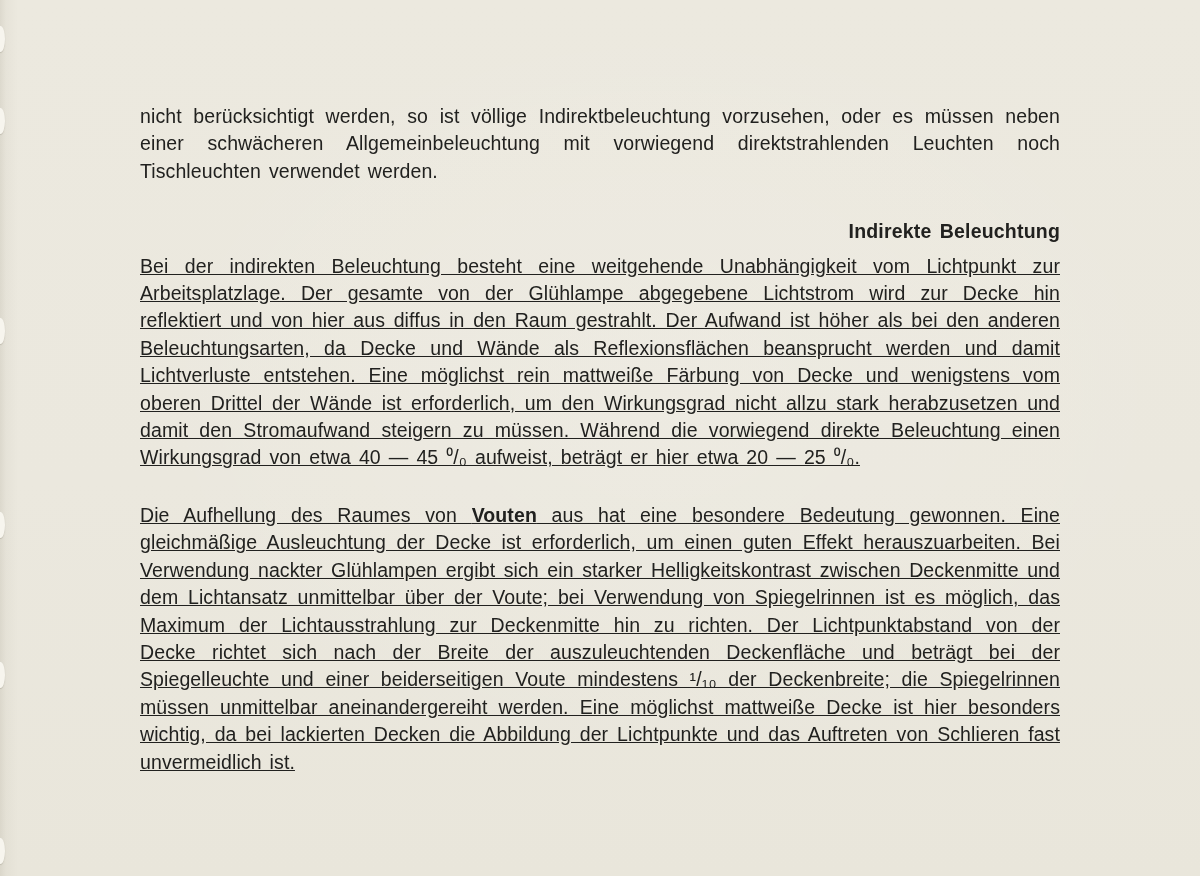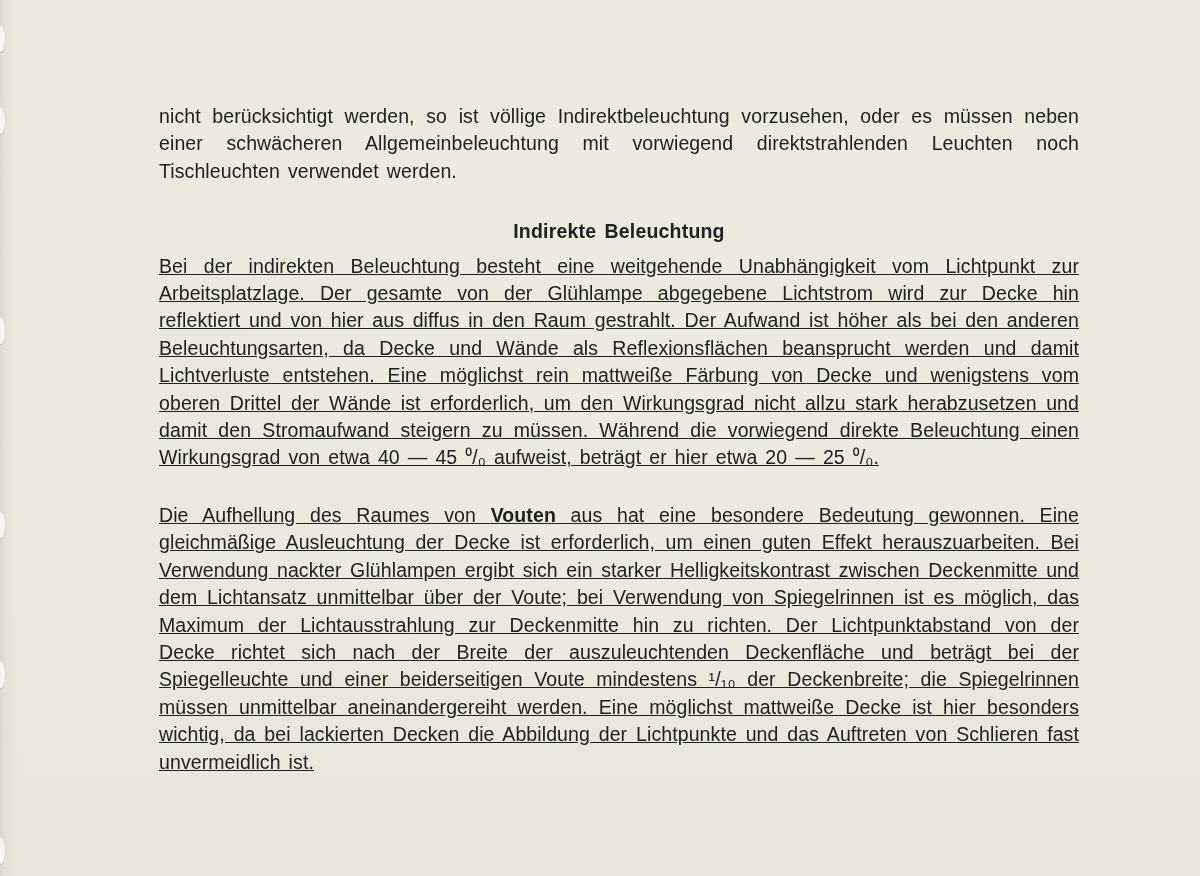--- a/index.html
+++ b/index.html
@@ -37,32 +37,31 @@
     position: absolute;
     left: 140px;
     top: 103px;
     width: 920px;
     color: #21211f;
     font-size: 19.5px;
     line-height: 27.4px;
     text-align: justify;
     word-spacing: 2.5px;
     letter-spacing: 0.1px;
-    margin-left: 19px;
   }
   .text-block p {
     margin: 0;
   }
   .para-lead {
     margin-bottom: 33px !important;
   }
   .section-heading {
     font-weight: bold;
     margin-bottom: 7px !important;
-    text-align: center;
+    text-align: right;
     letter-spacing: 0.2px;
   }
   .para-body {
     margin-bottom: 30px !important;
     text-decoration: underline;
   }
   .bold-inline {
     font-weight: bold;
   }
 </style>

